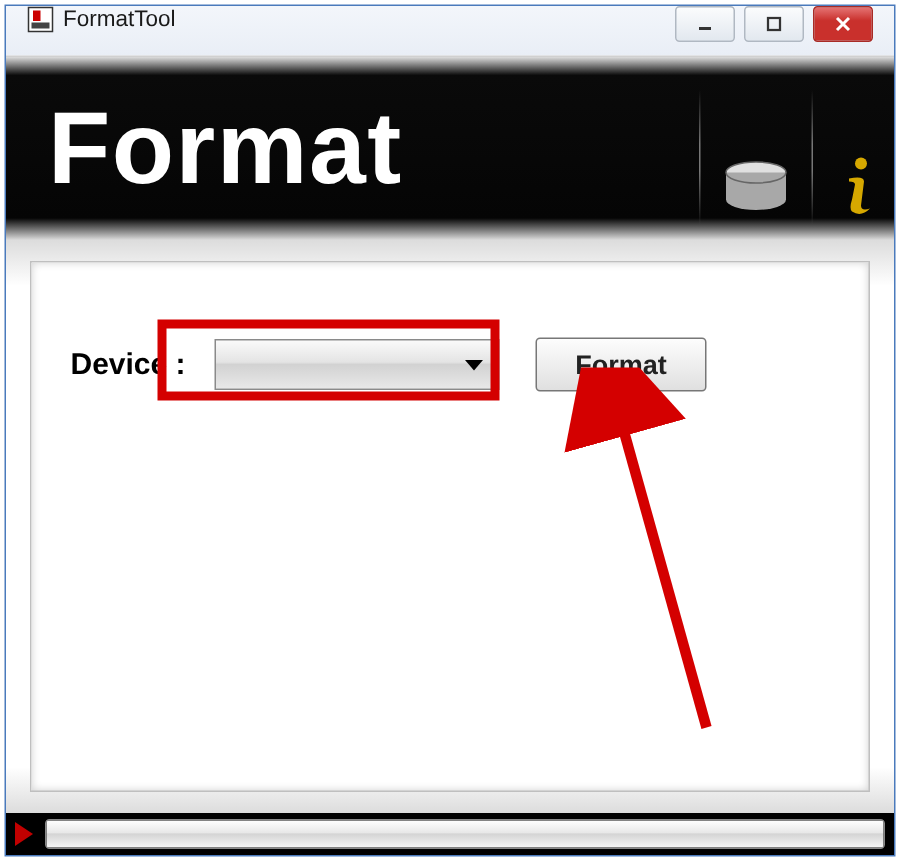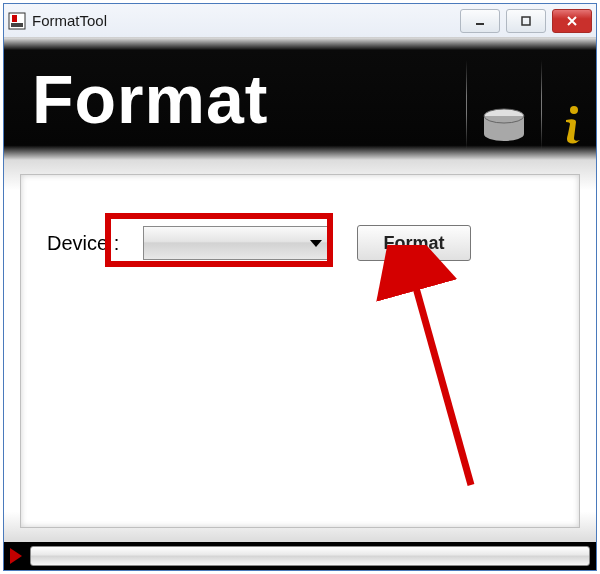--- a/index.html
+++ b/index.html
@@ -18,22 +18,22 @@
     margin: 3px;
     border: 1px solid #4a7abc;
     background: #fff;
     display: flex;
     flex-direction: column;
   }
   .titlebar {
     height: 34px;
     background: linear-gradient(to bottom, #f3f6fb, #e9eef6);
     display: flex;
-    align-items: center;
-    padding: 0 4px;
+    align-items: flex-start;
+    padding: 0 14px;
     border-bottom: 1px solid #d0d0d0;
   }
   .app-icon {
     width: 18px;
     height: 18px;
     margin-right: 6px;
     display: inline-block;
   }
   .title-text {
     font-size: 15px;
@@ -108,21 +108,21 @@
     padding: 50px 26px 20px 26px;
     position: relative;
   }
   .row {
     display: flex;
     align-items: center;
     margin-bottom: 18px;
   }
   .field-label {
     font-family: Tahoma, Arial, sans-serif;
-    font-weight: normal;
+    font-weight: bold;
     font-size: 20px;
     color: #000;
     width: 96px;
   }
   .device-select {
     width: 190px;
     height: 34px;
     border: 1px solid #8a8a8a;
     background: linear-gradient(to bottom, #fafafa 0%, #e4e4e4 45%, #d2d2d2 50%, #e8e8e8 100%);
     display: flex;

